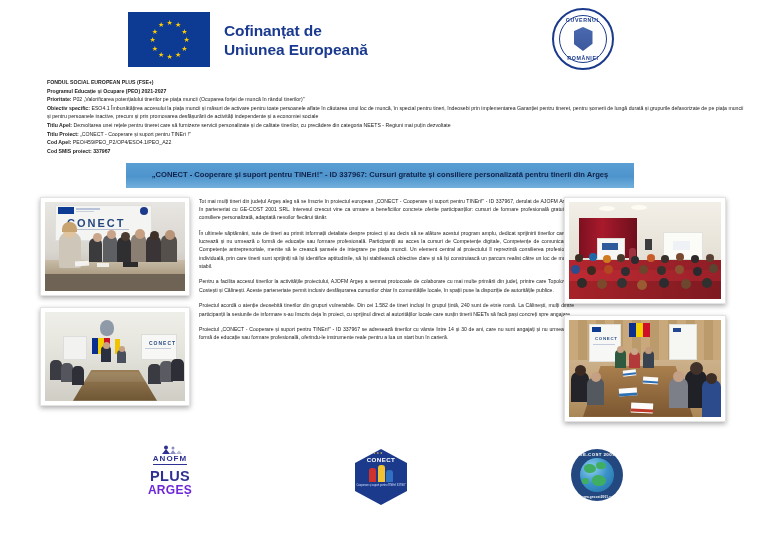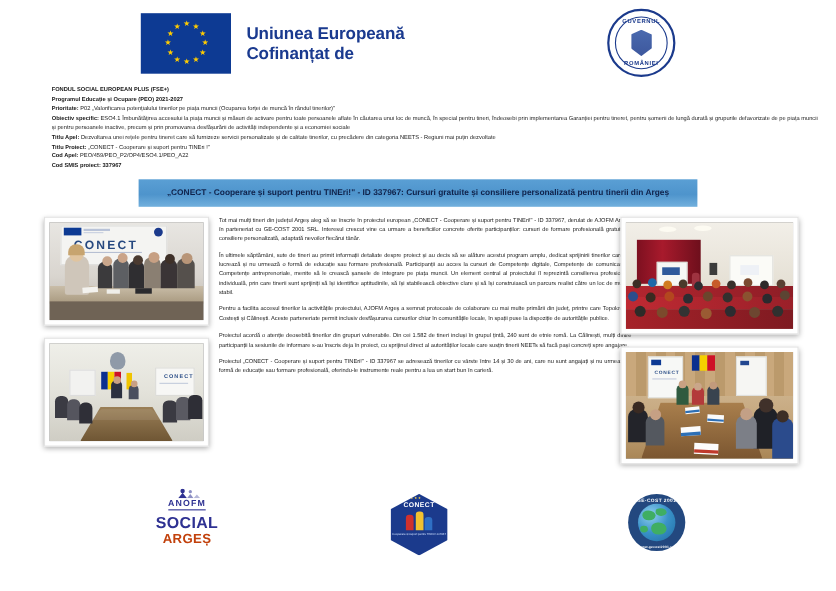--- a/index.html
+++ b/index.html
@@ -199,21 +199,21 @@
     font-size: 14.5px;
     font-weight: bold;
     color: #2e3192;
     line-height: 16px;
     margin-top: 3px;
     letter-spacing: 0.3px;
   }
   .anofm-sub {
     font-size: 12px;
     font-weight: bold;
-    color: #c2410c;
+    color: #6d28d9;
     line-height: 13px;
     letter-spacing: 0.3px;
   }
 
   .conect-logo { left: 335px; top: 2px; width: 92px; }
   .conect-badge {
     width: 52px;
     height: 56px;
     margin: 0 auto;
     background: #1b3a8c;
@@ -296,22 +296,22 @@
         <span class="eu-star" style="left: 53.2224px; top: 33.5px;">★</span>
         <span class="eu-star" style="left: 47px; top: 39.7224px;">★</span>
         <span class="eu-star" style="left: 38.5px; top: 42px;">★</span>
         <span class="eu-star" style="left: 30px; top: 39.7224px;">★</span>
         <span class="eu-star" style="left: 23.7776px; top: 33.5px;">★</span>
         <span class="eu-star" style="left: 21.5px; top: 25px;">★</span>
         <span class="eu-star" style="left: 23.7776px; top: 16.5px;">★</span>
         <span class="eu-star" style="left: 30px; top: 10.2776px;">★</span>
       </div>
     <div class="eu-text">
+      <div>Cofinanțat de</div>
       <div>Uniunea Europeană</div>
-      <div>Cofinanțat de</div>
     </div>
   </div>
 
   <div class="gov-seal">
     <div class="gov-seal-inner">
       <div class="gov-seal-top">GUVERNUL</div>
       <div class="gov-crest"></div>
       <div class="gov-seal-bot">ROMÂNIEI</div>
     </div>
   </div>
@@ -558,21 +558,21 @@
     <div class="anofm-mark">
       <svg class="anofm-people" viewBox="0 0 26 9">
         <circle cx="9" cy="2.4" r="2" fill="#2e3192"></circle>
         <path d="M5 9 L9 4 L13 9 Z" fill="#2e3192"></path>
         <circle cx="16" cy="3" r="1.5" fill="#8c8fc4"></circle>
         <path d="M13 9 L16 5 L19 9 Z" fill="#8c8fc4"></path>
         <path d="M19 9 L22 5.5 L25 9 Z" fill="#b6b8d8"></path>
       </svg>
       <span>ANOFM</span>
     </div>
-    <div class="anofm-name">SOCIAL</div>
+    <div class="anofm-name">PLUS</div>
     <div class="anofm-sub">ARGEȘ</div>
   </div>
 
   <div class="logo-slot conect-logo">
     <div class="conect-badge">
       <div class="sp" style="left:18px;top:2px;font-size:3px;color:#ffd84d;">★ ★ ★</div>
       <div class="conect-word">CONECT</div>
       <div class="conect-fig">
         <div style="width:7px;height:14px;background:#d0312d;border-radius:3px 3px 0 0;"></div>
         <div style="width:7px;height:17px;background:#f2c230;border-radius:3px 3px 0 0;"></div>

